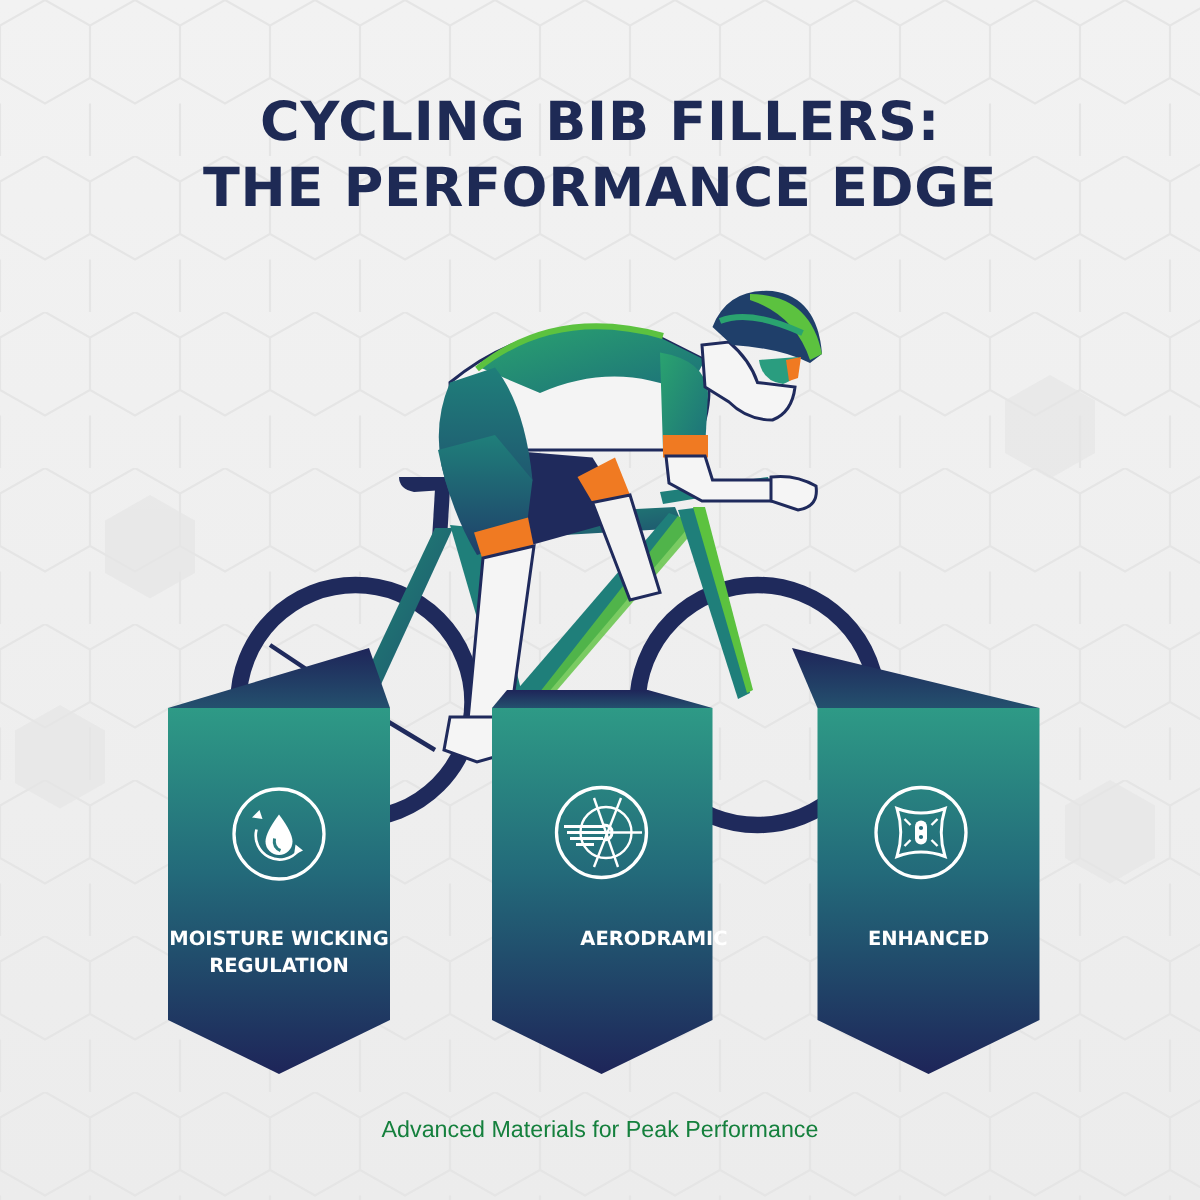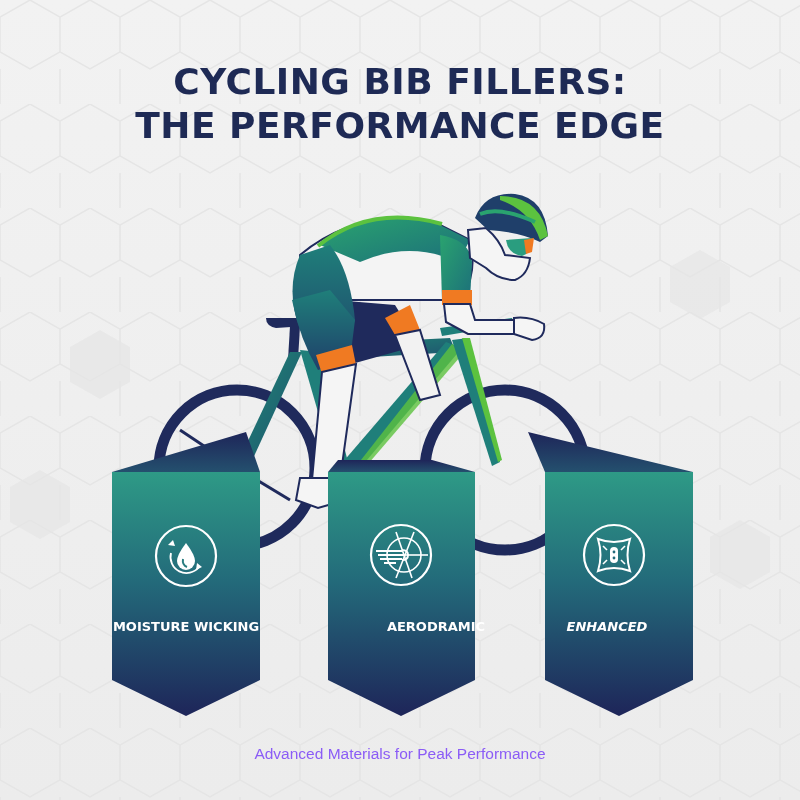--- a/index.html
+++ b/index.html
@@ -18,21 +18,21 @@
   .title div { display: block; }
   .art { position: absolute; left: 0; top: 0; width: 800px; height: 800px; }
   .banner-label {
     position: absolute; width: 148px; text-align: center;
     color: #ffffff; font-family: "DejaVu Sans", sans-serif;
     font-weight: bold; font-size: 13px; line-height: 18px;
   }
   .banner-icon { position: absolute; width: 66px; height: 66px; }
   .footer {
     position: absolute; left: 0; right: 0; top: 745px;
-    text-align: center; color: #8b5cf6; font-size: 15.5px;
+    text-align: center; color: #15803d; font-size: 15.5px;
     font-family: "Liberation Sans", sans-serif;
   }
 </style>
 </head>
 <body>
 
 <svg class="bg" width="800" height="800" viewBox="0 0 800 800">
   <defs>
     <pattern id="hex" width="60" height="104" patternUnits="userSpaceOnUse">
       <path d="M30 0 L60 17 L60 52 L30 69 L0 52 L0 17 Z" fill="none" stroke="#e4e4e4" stroke-width="1.5"></path>
@@ -160,20 +160,21 @@
 <svg class="banner-icon" style="left:153px; top:523px;" viewBox="0 0 66 66">
   <circle cx="33" cy="33" r="30" fill="none" stroke="#fff" stroke-width="2.2"></circle>
   <path d="M33 20 Q42 32 42 38 A9 9 0 0 1 24 38 Q24 32 33 20 Z" fill="#fff"></path>
   <path d="M30 36 Q29 42 34 44" fill="none" stroke="#2a7d80" stroke-width="2"></path>
   <path d="M18 30 A16 16 0 0 0 46 44" fill="none" stroke="#fff" stroke-width="1.8"></path>
   <path d="M44 40 L49 44 L43 47 Z" fill="#fff"></path>
   <path d="M20 17 L15 22 L22 23 Z" fill="#fff"></path>
 </svg>
 <div class="banner-label" style="left:112px; top:618px;">
   <div>MOISTURE WICKING</div>
+  <div>REGULATION</div>
 </div>
 
 <svg class="banner-icon" style="left:368px; top:522px;" viewBox="0 0 66 66">
   <circle cx="33" cy="33" r="30" fill="none" stroke="#fff" stroke-width="2.2"></circle>
   <circle cx="36" cy="33" r="17" fill="none" stroke="#fff" stroke-width="1.6"></circle>
   <line x1="28" y1="10" x2="44" y2="56" stroke="#fff" stroke-width="1.6"></line>
   <line x1="46" y1="10" x2="28" y2="56" stroke="#fff" stroke-width="1.6"></line>
   <line x1="36" y1="33" x2="60" y2="33" stroke="#fff" stroke-width="1.6"></line>
   <path d="M34 28 Q40 28 40 33 Q40 38 34 38" fill="none" stroke="#fff" stroke-width="2"></path>
   <line x1="8" y1="29" x2="34" y2="29" stroke="#fff" stroke-width="2"></line>
@@ -189,17 +190,17 @@
   <circle cx="33" cy="33" r="30" fill="none" stroke="#fff" stroke-width="2.2"></circle>
   <path d="M17 17 Q33 23 49 17 Q44 33 49 49 Q33 43 17 49 Q22 33 17 17 Z" fill="none" stroke="#fff" stroke-width="2"></path>
   <rect x="29" y="25" width="8" height="16" rx="4" fill="#fff"></rect>
   <circle cx="33" cy="30" r="1.4" fill="#236a7a"></circle>
   <circle cx="33" cy="36" r="1.4" fill="#236a7a"></circle>
   <line x1="22" y1="24" x2="26" y2="28" stroke="#fff" stroke-width="1.6"></line>
   <line x1="44" y1="24" x2="40" y2="28" stroke="#fff" stroke-width="1.6"></line>
   <line x1="22" y1="42" x2="26" y2="38" stroke="#fff" stroke-width="1.6"></line>
   <line x1="44" y1="42" x2="40" y2="38" stroke="#fff" stroke-width="1.6"></line>
 </svg>
-<div class="banner-label" style="left:533px; top:618px;font-style:italic;">
+<div class="banner-label" style="left:545px; top:618px;">
   <div>ENHANCED</div>
 </div>
 
 <div class="footer">Advanced Materials for Peak Performance</div>
 
 </body></html>

